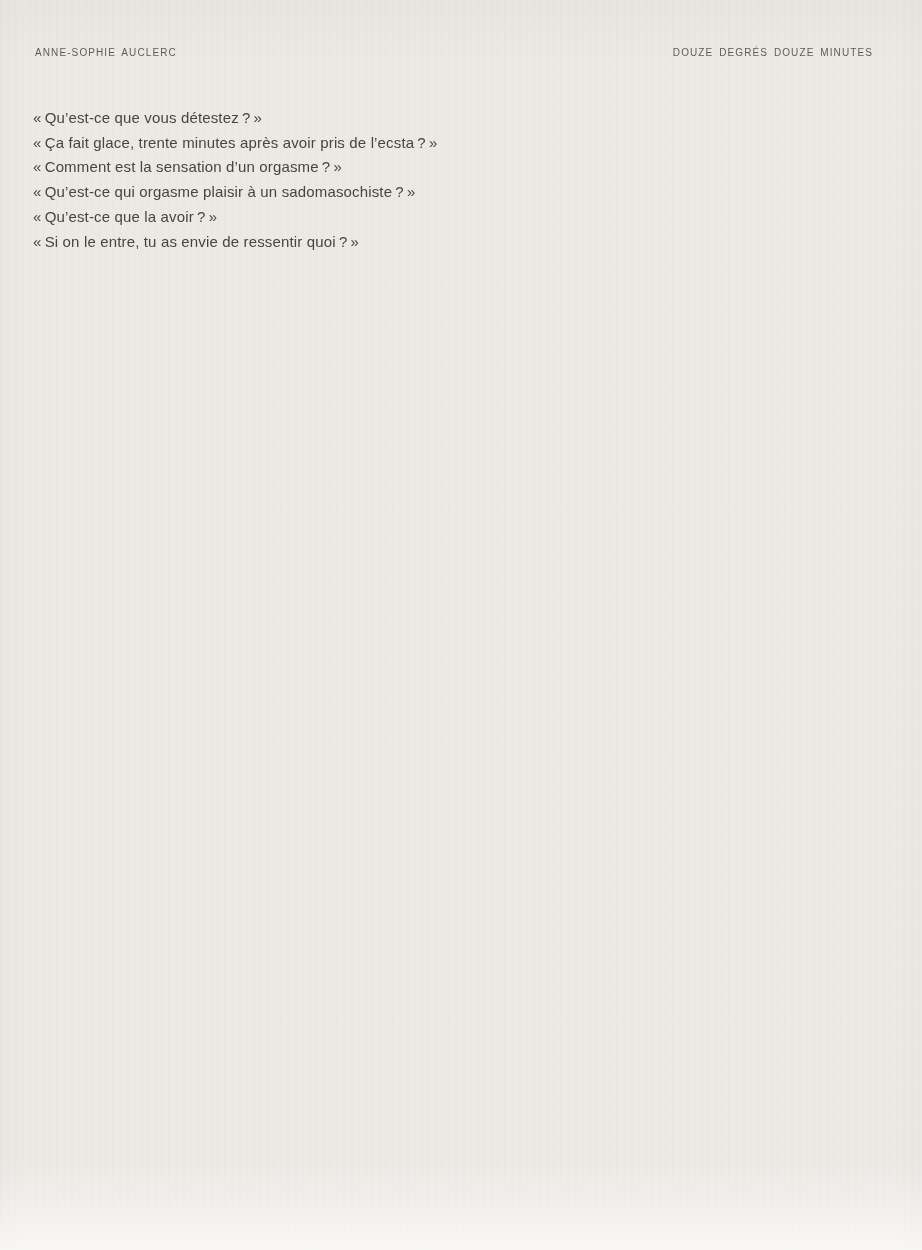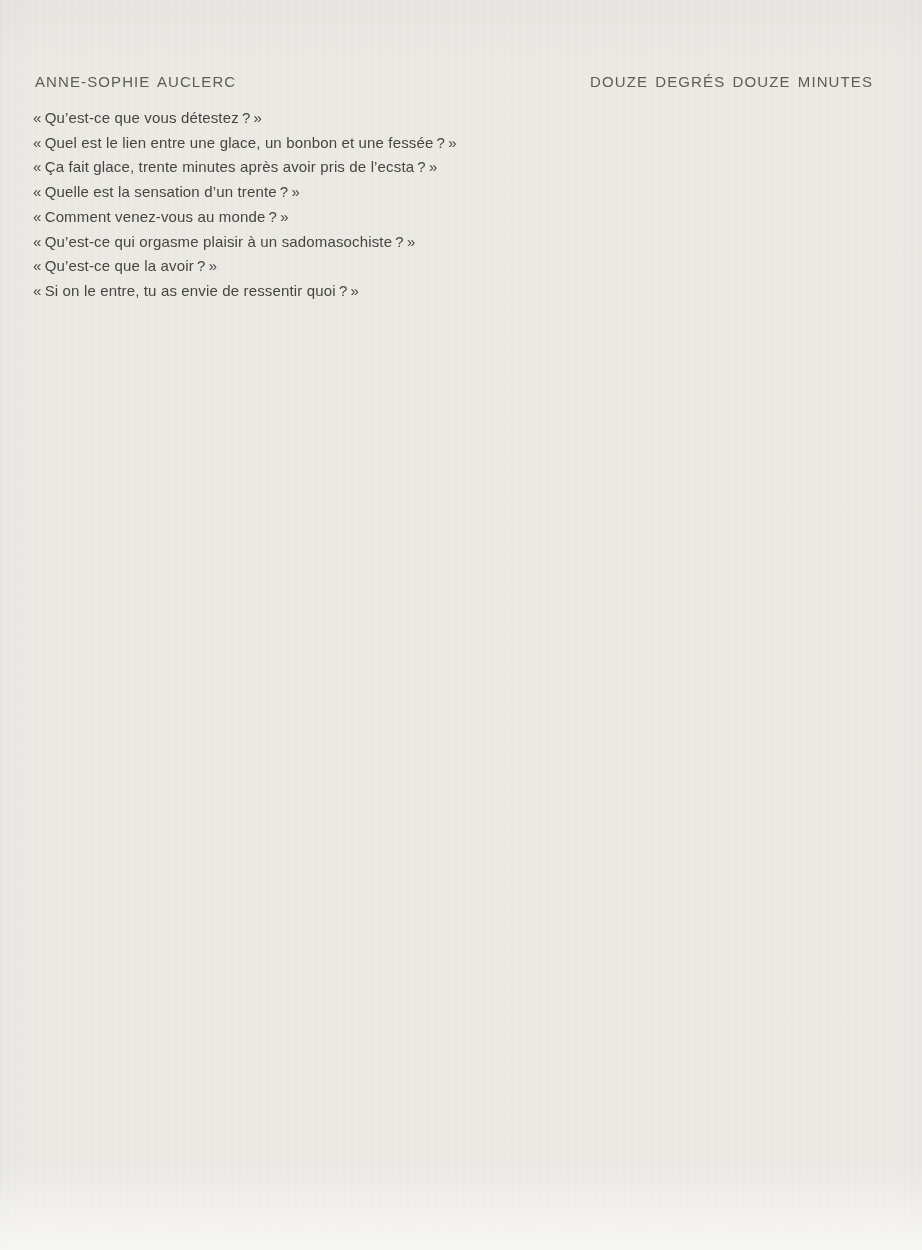--- a/index.html
+++ b/index.html
@@ -36,27 +36,26 @@
   .page-header {
     position: absolute;
     top: 47px;
     left: 35px;
     right: 49px;
     display: flex;
     justify-content: space-between;
     align-items: baseline;
   }
   .running-head {
-    font-size: 15px;
+    font-size: 10px;
     letter-spacing: 1.1px;
     word-spacing: 2px;
     color: #5d5c55;
     font-weight: 400;
     white-space: nowrap;
-    margin-top: 26px;
   }
   .questions {
     position: absolute;
     top: 106px;
     left: 33px;
     right: 40px;
   }
   .question {
     margin: 0;
     font-size: 15px;
@@ -72,27 +71,25 @@
 <div class="page">
   <header class="page-header">
     <span class="running-head">ANNE-SOPHIE AUCLERC</span>
     <span class="running-head">DOUZE DEGRÉS DOUZE MINUTES</span>
   </header>
 
   <main class="questions">
 
       <p class="question">« Qu’est-ce que vous détestez ? »</p>
 
-      <p class="question">« Quel est le lien entre une glace, un bonbon et une fessée ? »</p>
 
       <p class="question">« Ça fait glace, trente minutes après avoir pris de l’ecsta ? »</p>
 
-      <p class="question">« Quelle est la sensation d’un trente ? »</p>
+      <p class="question">« Comment est la sensation d’un orgasme ? »</p>
 
-      <p class="question">« Comment venez-vous au monde ? »</p>
 
       <p class="question">« Qu’est-ce qui orgasme plaisir à un sadomasochiste ? »</p>
 
       <p class="question">« Qu’est-ce que la avoir ? »</p>
 
       <p class="question">« Si on le entre, tu as envie de ressentir quoi ? »</p>
     </main>
 </div>
 
 </body></html>

